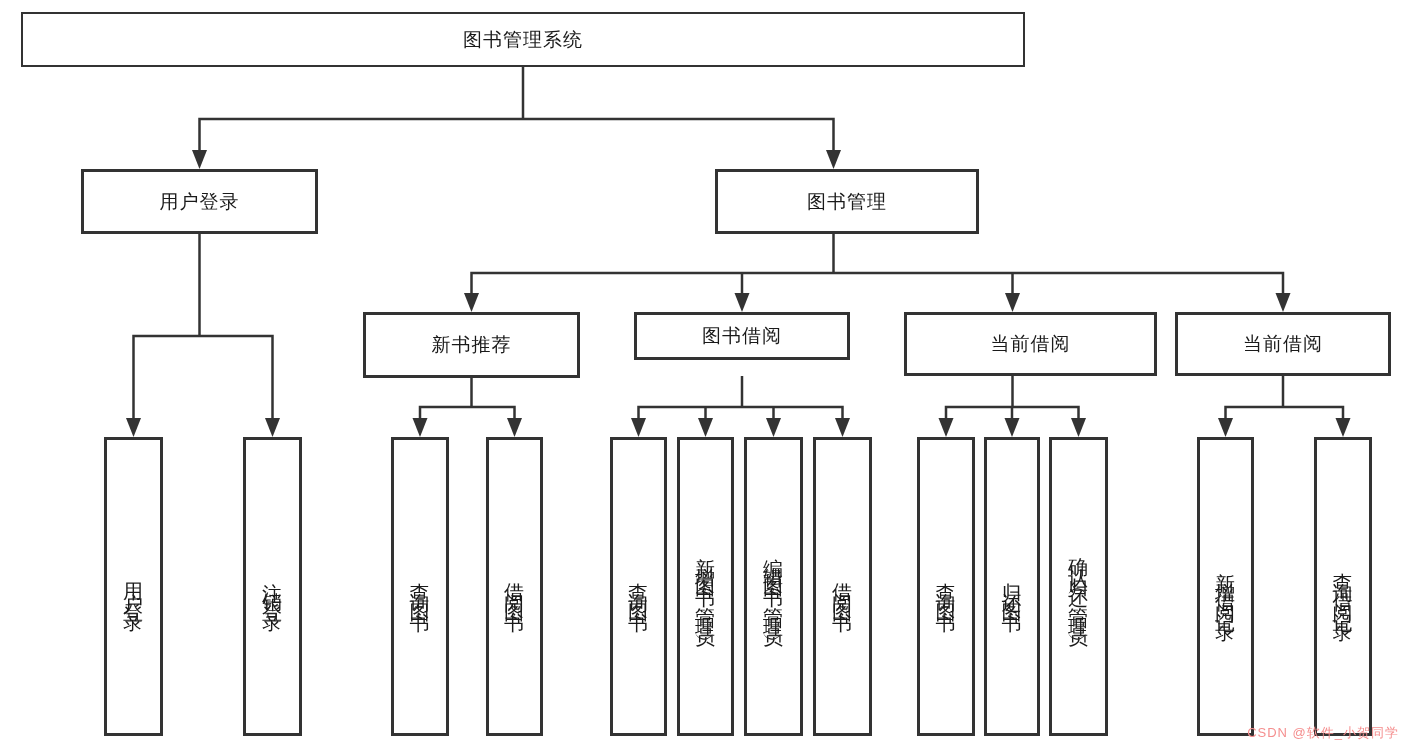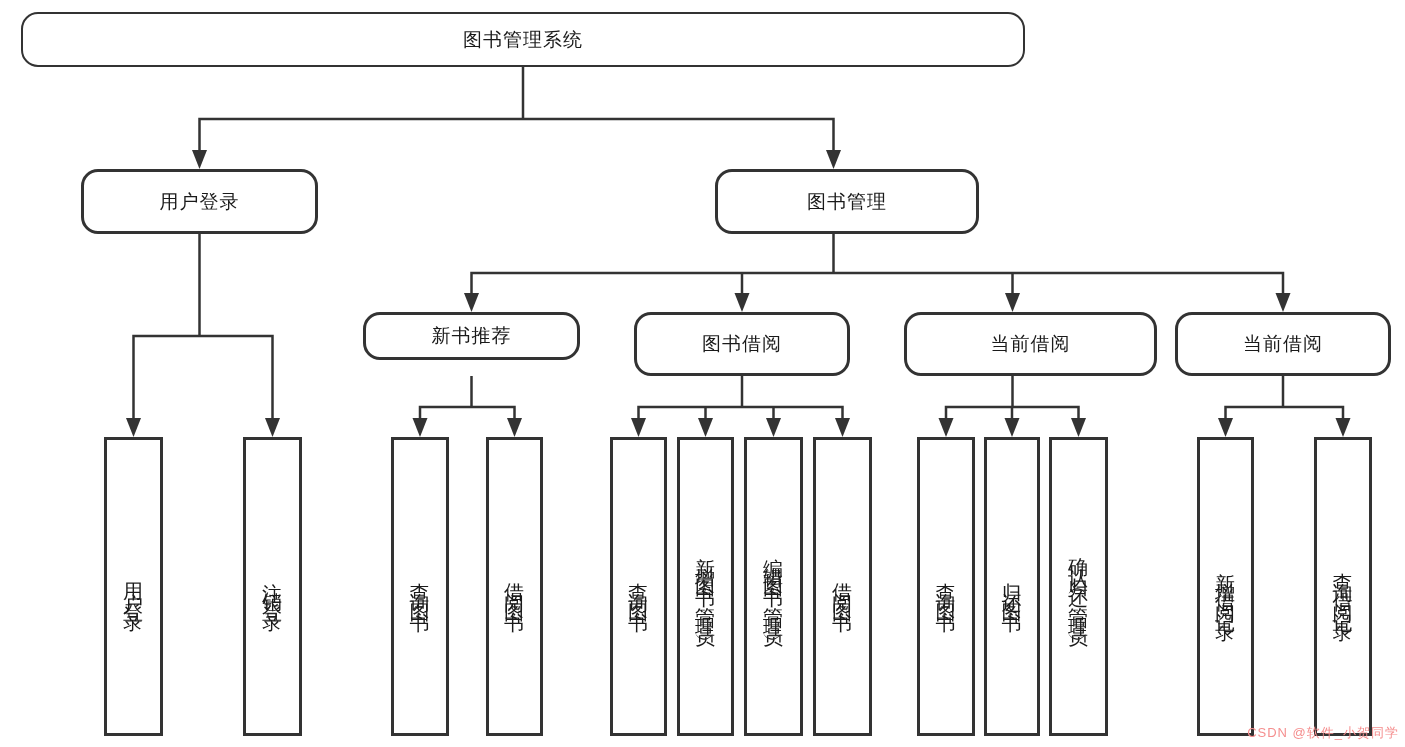--- a/index.html
+++ b/index.html
@@ -9,21 +9,21 @@
   }
   svg.connectors { position:absolute; left:0; top:0; width:1405px; height:747px; }
   svg .ln { fill:none; stroke:var(--line,#333333); stroke-width:2.5px; }
   svg .ah { fill:var(--line,#333333); stroke:none; }
   .node {
     position:absolute; box-sizing:border-box;
     background:var(--node-bg,#ffffff); border:3px solid var(--node-border,#333333);
     display:flex; align-items:center; justify-content:center;
     color:var(--text,#1a1a1a);
   }
-  .node.h { font-size:19px; letter-spacing:1px;border-radius:17px; }
+  .node.h { font-size:19px; letter-spacing:1px; }
   .node.root { border-width:2.5px; }
   .node.v span {
     writing-mode:vertical-rl; text-orientation:mixed;
     font-size:20px; letter-spacing:10px; line-height:1.1; display:block;
   }
   .watermark {
     position:absolute; right:6px; bottom:5px; font-size:13px;
     color:var(--watermark,#f58f8f); letter-spacing:1px; white-space:nowrap;
   }
 </style>
@@ -78,22 +78,22 @@
     <path class="ln" d="M1225.5,418 L1225.5,407 L1343,407 L1343,418"></path>
     <polygon class="ah" points="1218,418 1233,418 1225.5,437"></polygon>
     <polygon class="ah" points="1335.5,418 1350.5,418 1343,437"></polygon>
   </svg>
 
   <div class="node h root" style="left:21px; top:12px; width:1004px; height:55px;">图书管理系统</div>
 
   <div class="node h" style="left:81px; top:169px; width:237px; height:65px;">用户登录</div>
   <div class="node h" style="left:715px; top:169px; width:264px; height:65px;">图书管理</div>
 
-  <div class="node h" style="left:363px; top:312px; width:217px; height:48px;">新书推荐</div>
-  <div class="node h" style="left:634px; top:312px; width:216px; height:64px;text-align:center;">图书借阅</div>
+  <div class="node h" style="left:363px; top:312px; width:217px; height:66px;">新书推荐</div>
+  <div class="node h" style="left:634px; top:312px; width:216px; height:48px;text-align:center;">图书借阅</div>
   <div class="node h" style="left:904px; top:312px; width:253px; height:64px;">当前借阅</div>
   <div class="node h" style="left:1175px; top:312px; width:216px; height:64px;">当前借阅</div>
 
   <div class="node v" style="left:104px; top:437px; width:59px; height:299px;">
     <span>用户登录</span>
   </div>
   <div class="node v" style="left:243px; top:437px; width:59px; height:299px;">
     <span>注销登录</span>
   </div>
 

